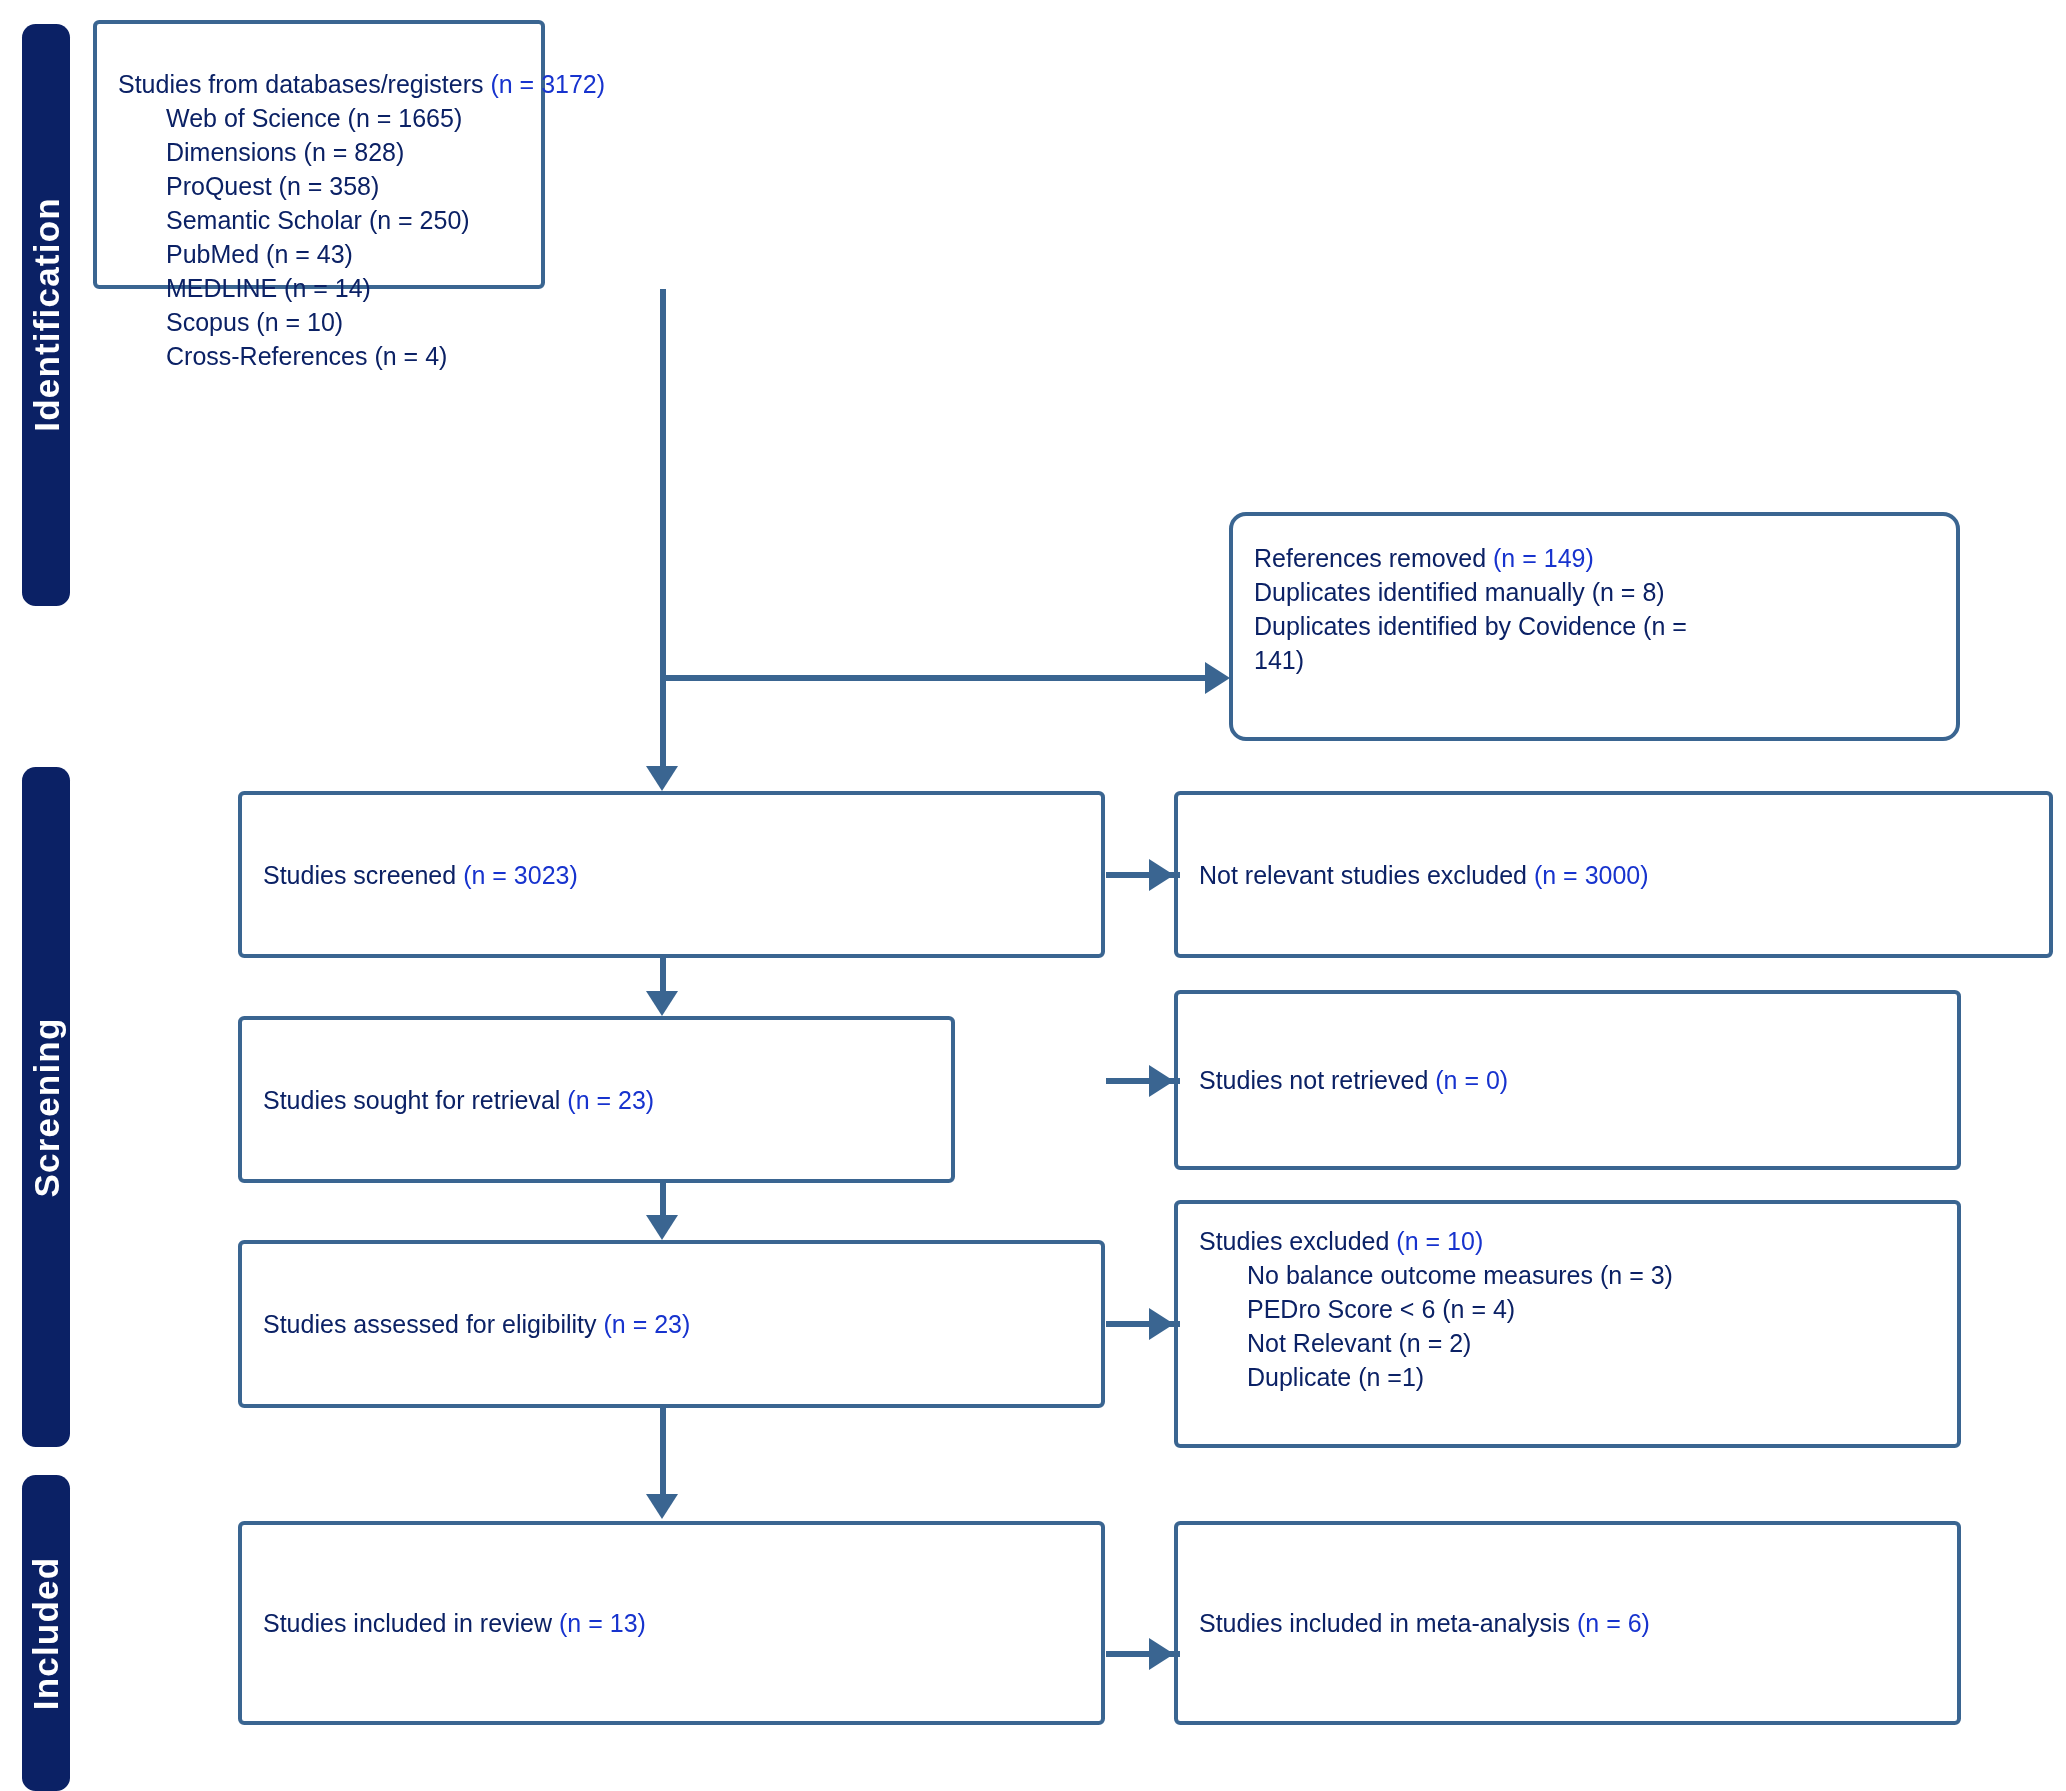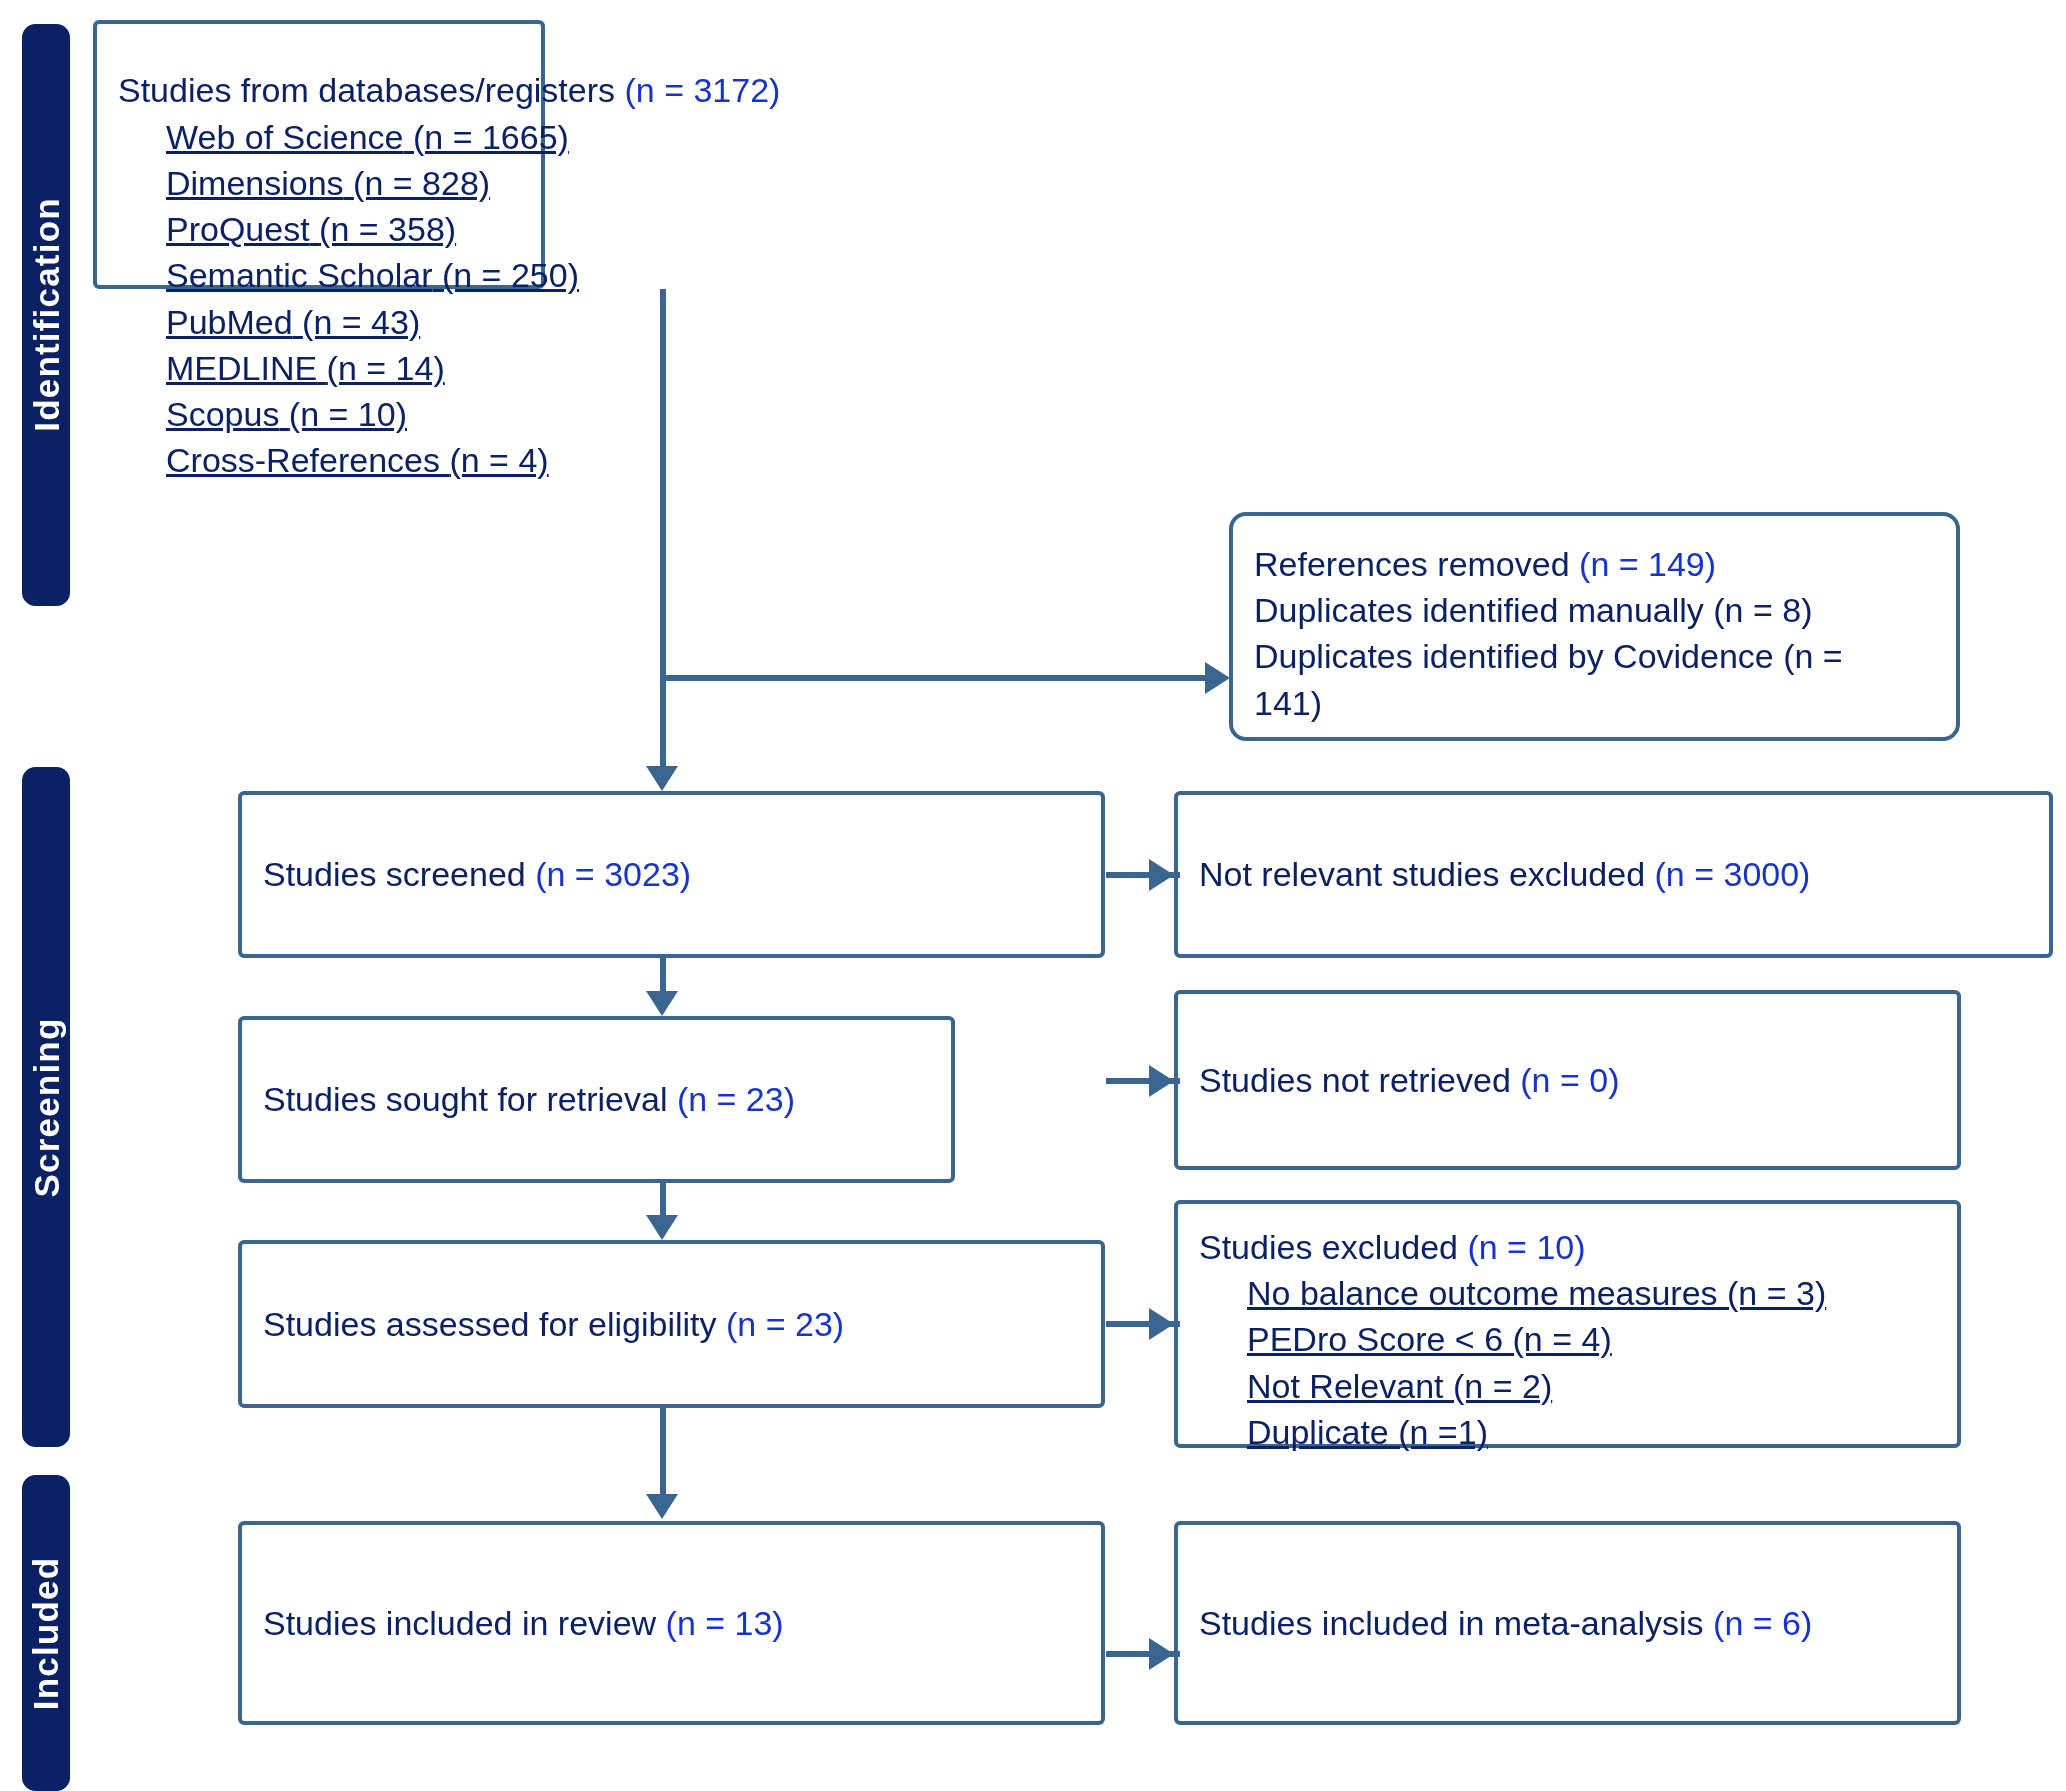--- a/index.html
+++ b/index.html
@@ -47,25 +47,25 @@
     box-sizing: border-box;
     display: flex;
     flex-direction: column;
     justify-content: center;
     padding: 11px 21px;
   }
   .box.vtop { justify-content: flex-start; }
 
   .line {
     color: #0B2165;
-    font-size: 34px;
+    font-size: 25px;
     line-height: 1.36;
     white-space: nowrap;
   }
-  .line.indent { padding-left: 48px; text-decoration: underline; }
+  .line.indent { padding-left: 48px; }
   .accent { color: #1733CE; }
 
   
   .conn {
     position: absolute;
     background: #3A6591;
   }
   .conn-v { width: 5.6px; }
   .conn-h { height: 5.6px; }
 

